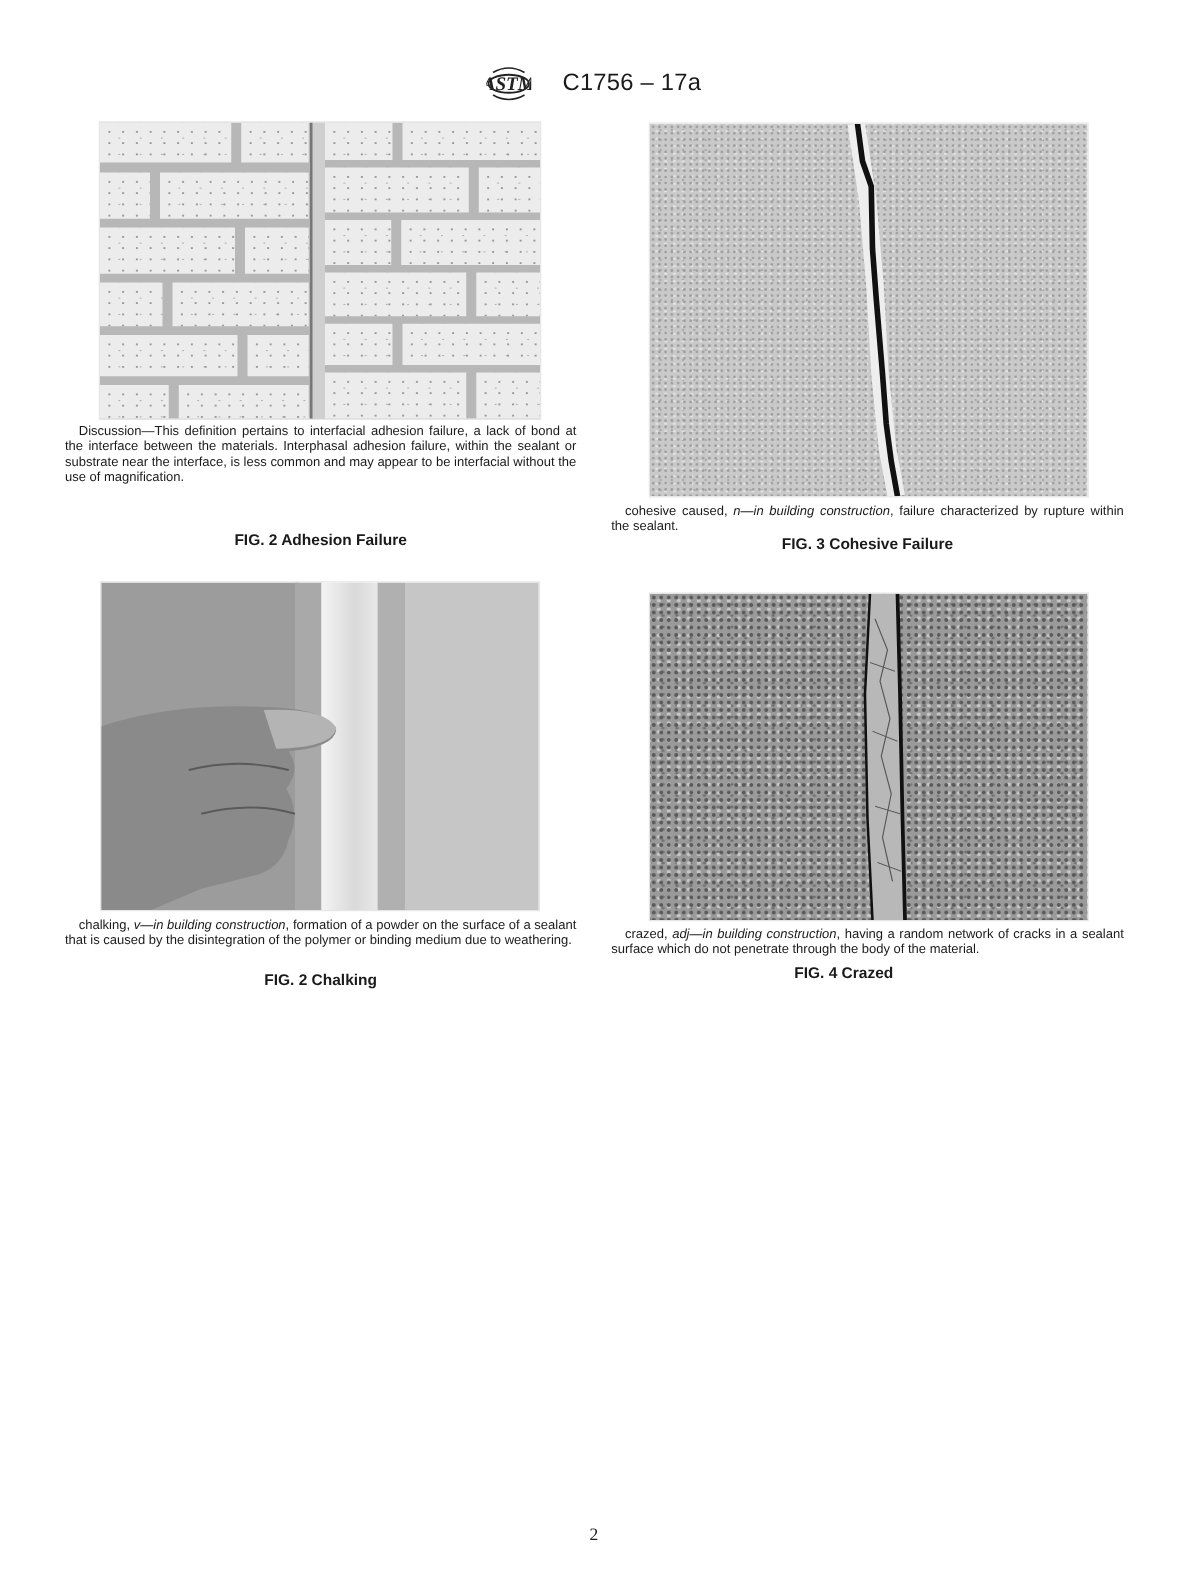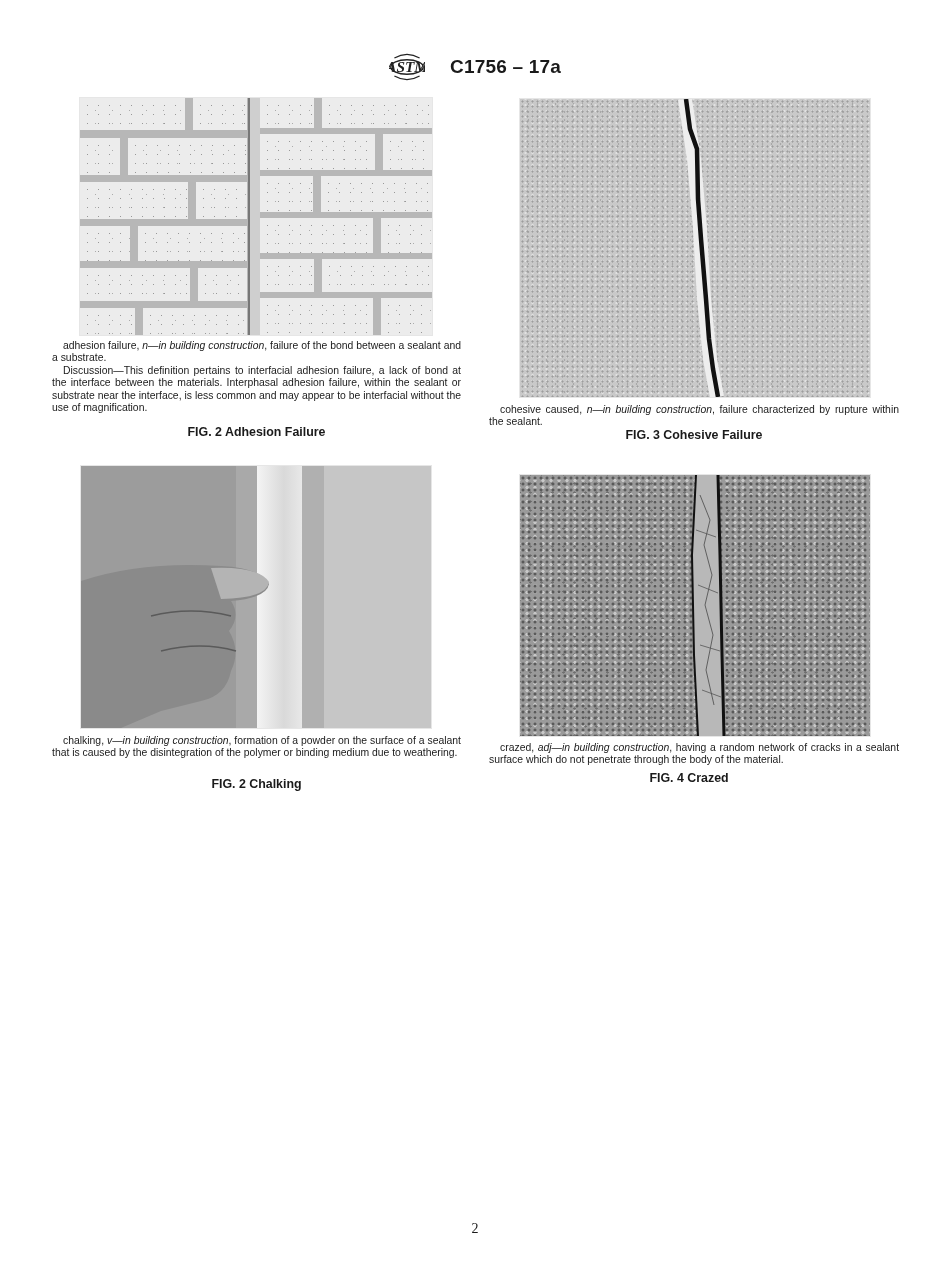--- a/index.html
+++ b/index.html
@@ -1,21 +1,21 @@
 <!DOCTYPE html>
 <html><head>
 <meta charset="utf-8">
 <style>
   html, body { margin: 0; padding: 0; background: #ffffff; }
   body { width: 950px; height: 1272px; position: relative; overflow: hidden;
          font-family: "Liberation Sans", sans-serif; color: #1a1a1a; }
   .header { position: absolute; top: 52px; left: 0; width: 950px; text-align: center; }
   .header-inner { display: inline-flex; align-items: center; gap: 25px; }
   .logo { width: 36px; height: 30px; }
-  .doc-id { font-family: "Liberation Sans", sans-serif; font-weight: bold; font-size: 19px; letter-spacing: 0.2px; }
+  .doc-id { font-family: "Liberation Sans", sans-serif; font-weight: normal; font-size: 19px; letter-spacing: 0.2px; }
 
   .fig { position: absolute; overflow: hidden; border: 1px solid #e6e6e6; }
   .caption { position: absolute; font-size: 10.4px; line-height: 12.4px; text-align: justify; }
   .caption p { margin: 0; text-indent: 11px; }
   .caption p.last { text-align-last: left; }
   .fig-title { position: absolute; font-weight: bold; font-size: 12.4px; text-align: center; }
   .page-num { position: absolute; top: 1221px; left: 0; width: 950px; text-align: center;
               font-family: "Liberation Serif", serif; font-size: 14px; }
   i { font-style: italic; }
 
@@ -77,21 +77,20 @@
     <div class="brick" style="left:301px;top:120px;width:51px;height:35px"></div>
     <div class="brick" style="left:180px;top:161px;width:54px;height:33px"></div>
     <div class="brick" style="left:242px;top:161px;width:110px;height:33px"></div>
     <div class="brick" style="left:180px;top:200px;width:113px;height:37px"></div>
     <div class="brick" style="left:301px;top:200px;width:51px;height:37px"></div>
     <div class="joint"></div>
   </div>
 </div>
 
 <div class="caption" style="left:52px; top:340px; width:409px;">
-  <p><span>adhesion failure</span>, <i><span>n</span>—<span>in building construction</span></i><span>, failure of the bond between a sealant and a substrate.</span></p>
   <p class="last">Discussion—This definition pertains to interfacial adhesion failure, a lack of bond at the interface between the materials. Interphasal adhesion failure, within the sealant or substrate near the interface, is less common and may appear to be interfacial without the use of magnification.</p>
 </div>
 <div class="fig-title" style="left:52px; top:425px; width:409px;">FIG. 2 Adhesion Failure</div>
 
 <div class="fig" style="left:519px; top:98px; width:350px; height:298px;">
   <div class="stucco-light"></div>
   <svg style="position:absolute;inset:0" width="350" height="298">
     <path d="M165 0 L174 60 L180 130 L184 200 L190 260 L197 298" stroke="#eeeeee" stroke-width="14" fill="none"></path>
     <path d="M166 0 L170 30 L177 50 L178 100 L181 140 L186 200 L189 240 L193 270 L198 298" stroke="#111" stroke-width="4.5" fill="none"></path>
   </svg>
@@ -128,15 +127,15 @@
     <path d="M176 0 L172 80 L174 180 L178 261" stroke="#111" stroke-width="2" fill="none"></path>
     <path d="M198 0 L200 80 L202 180 L204 261" stroke="#111" stroke-width="3" fill="none"></path>
     <path d="M180 20 L190 45 L184 70 L192 100 L185 130 L193 160 L186 195 L194 230" stroke="#555" stroke-width="0.9" fill="none"></path>
     <path d="M176 55 L196 62 M178 110 L198 118 M180 170 L200 176 M182 215 L201 222" stroke="#555" stroke-width="0.8" fill="none"></path>
   </svg>
 </div>
 
 <div class="caption" style="left:489px; top:742px; width:410px;">
   <p class="last"><span>crazed</span>, <i><span>adj</span>—<span>in building construction</span></i><span>, having a random network of cracks in a sealant surface which do not penetrate through the body of the material.</span></p>
 </div>
-<div class="fig-title" style="left:484px; top:771px; width:410px;">FIG. 4 Crazed</div>
+<div class="fig-title" style="left:470px; top:771px; width:410px;">FIG. 4 Crazed</div>
 
 <div class="page-num">2</div>
 
 </body></html>

